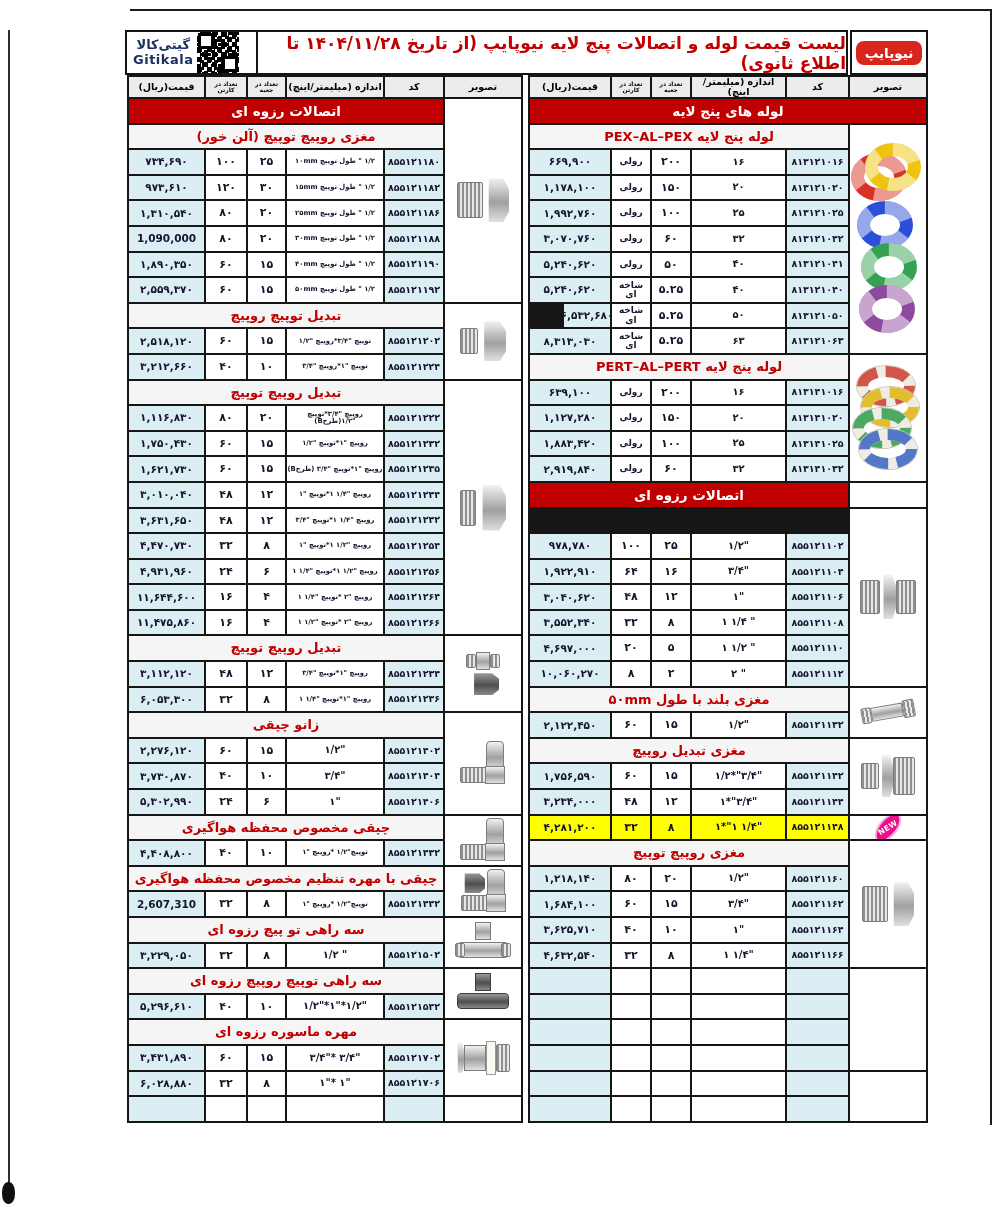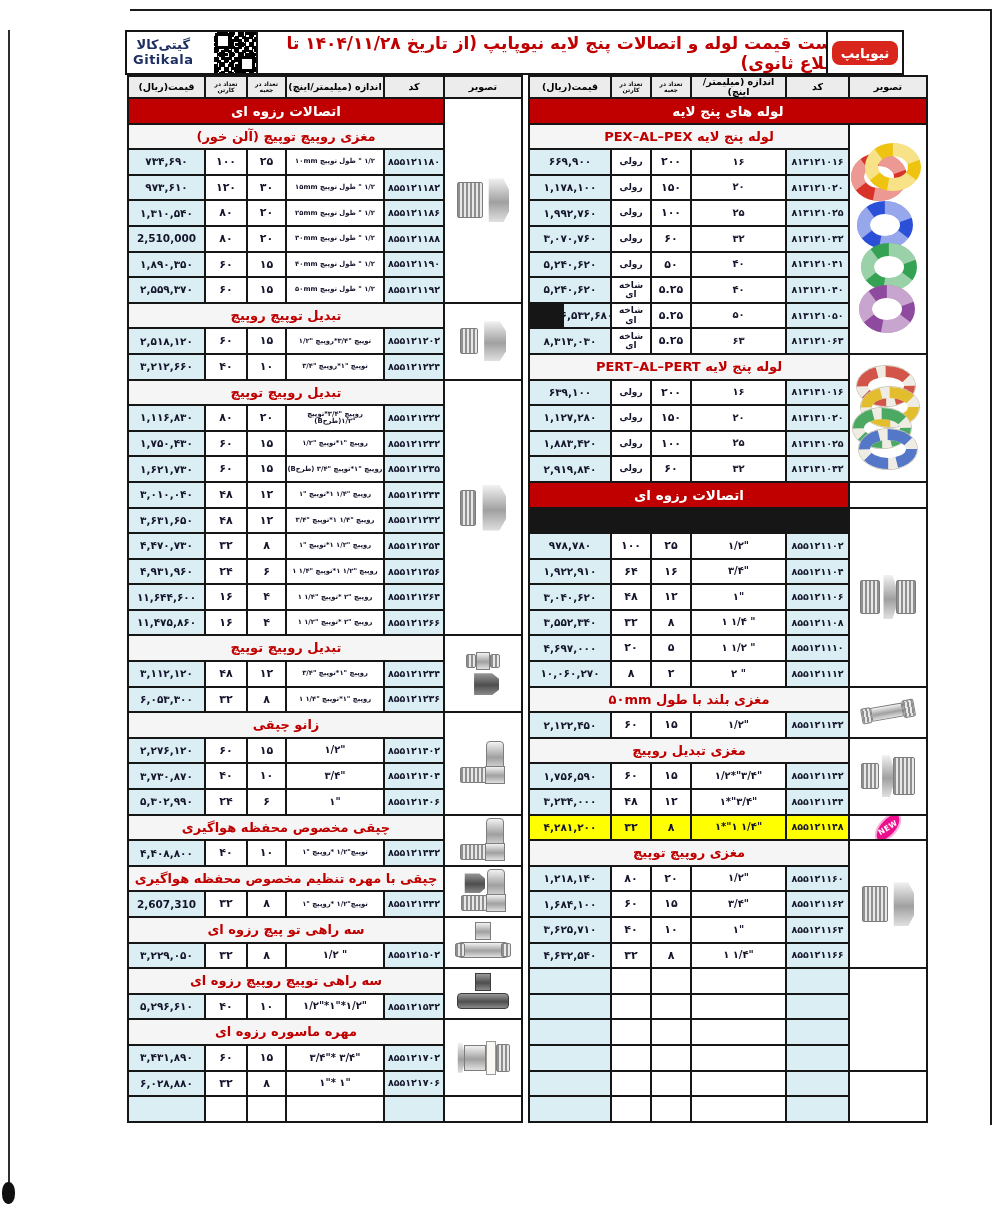--- a/index.html
+++ b/index.html
@@ -7,31 +7,31 @@
        font-family:"DejaVu Sans","Liberation Sans",sans-serif;}
   .page{position:absolute;inset:0;background:#fff;}
   
   .frame-top{position:absolute;left:130px;top:9px;width:862px;height:2px;background:#1c1c1c;}
   .frame-right{position:absolute;left:990px;top:9px;width:2px;height:1116px;background:#1c1c1c;}
   .frame-left{position:absolute;left:8px;top:30px;width:2px;height:1158px;background:#2e2e2e;}
   .frame-blob{position:absolute;left:2px;top:1182px;width:13px;height:22px;background:#101010;border-radius:45%;}
   
   .mbox{position:absolute;top:30px;height:45px;border:2px solid #141414;box-sizing:border-box;
         display:flex;align-items:center;justify-content:center;background:#fff;}
-  .gitibox{left:125px;width:133px;justify-content:space-between;padding:0 0 0 6px;}
+  .gitibox{left:125px;width:133px;justify-content:flex-start;padding:0 0 0 6px;}
   .gtxt{display:flex;flex-direction:column;align-items:center;line-height:1.1;color:#1e2f63;font-weight:bold;}
   .gtxt .fa{font-size:13px;} .gtxt .en{font-size:13px;letter-spacing:.5px;}
   .qr{position:relative;width:42px;height:41px;margin-left:4px;
       background:
         repeating-conic-gradient(#000 0 25%,transparent 0 50%) 0 0/7px 7px,
         repeating-conic-gradient(#000 0 25%,#fff 0 50%) 0 0/10px 10px;}
   .qr::before,.qr::after{content:"";position:absolute;width:10px;height:10px;border:3px solid #000;background:#fff;}
   .qr::before{top:1px;left:1px;} .qr::after{bottom:1px;right:1px;}
   .titlebox{left:256px;width:592px;color:#c00000;font-weight:bold;font-size:17px;direction:rtl;}
-  .npbox{left:826px;width:78px;}
+  .npbox{left:850px;width:78px;}
   .np-badge{background:#d9261c;color:#fff;font-weight:bold;font-size:13.5px;padding:4px 9px;border-radius:8px;direction:rtl;}
   
   .ptable{position:absolute;top:75px;display:grid;direction:rtl;gap:2px;background:#161616;
           border:2px solid #161616;box-sizing:border-box;grid-auto-rows:23.6px;grid-template-rows:20px;}
   .c{background:#fff;display:flex;align-items:center;justify-content:center;font-weight:bold;
      color:#14142b;font-size:11px;overflow:hidden;text-align:center;line-height:1.05;}
   .head{background:#ececec;font-size:9.5px;color:#000;direction:rtl;}
   .headt{font-size:6px;}
   .banner{background:#c00000;color:#fff;font-size:13.5px;direction:rtl;}
   .sechead{background:#f5f5f5;color:#c00000;font-size:13px;direction:rtl;white-space:nowrap;}
@@ -354,21 +354,21 @@
       <div class="c price" style="grid-area: 5 / 6;">۹۷۳,۶۱۰</div>
       <div class="c code" style="grid-area: 6 / 2;">۸۵۵۱۲۱۱۸۶</div>
       <div class="c szw" style="grid-area: 6 / 3;">۱/۲ " طول توپیچ ۲۵mm</div>
       <div class="c qty" style="grid-area: 6 / 4;">۲۰</div>
       <div class="c qty" style="grid-area: 6 / 5;">۸۰</div>
       <div class="c price" style="grid-area: 6 / 6;">۱,۳۱۰,۵۴۰</div>
       <div class="c code" style="grid-area: 7 / 2;">۸۵۵۱۲۱۱۸۸</div>
       <div class="c szw" style="grid-area: 7 / 3;">۱/۲ " طول توپیچ ۳۰mm</div>
       <div class="c qty" style="grid-area: 7 / 4;">۲۰</div>
       <div class="c qty" style="grid-area: 7 / 5;">۸۰</div>
-      <div class="c price" style="grid-area: 7 / 6;">2,510,000</div>
+      <div class="c price" style="grid-area: 7 / 6;">1,090,000</div>
       <div class="c code" style="grid-area: 8 / 2;">۸۵۵۱۲۱۱۹۰</div>
       <div class="c szw" style="grid-area: 8 / 3;">۱/۲ " طول توپیچ ۴۰mm</div>
       <div class="c qty" style="grid-area: 8 / 4;">۱۵</div>
       <div class="c qty" style="grid-area: 8 / 5;">۶۰</div>
       <div class="c price" style="grid-area: 8 / 6;">۱,۸۹۰,۳۵۰</div>
       <div class="c code" style="grid-area: 9 / 2;">۸۵۵۱۲۱۱۹۲</div>
       <div class="c szw" style="grid-area: 9 / 3;">۱/۲ " طول توپیچ ۵۰mm</div>
       <div class="c qty" style="grid-area: 9 / 4;">۱۵</div>
       <div class="c qty" style="grid-area: 9 / 5;">۶۰</div>
       <div class="c price" style="grid-area: 9 / 6;">۲,۵۵۹,۳۷۰</div>

